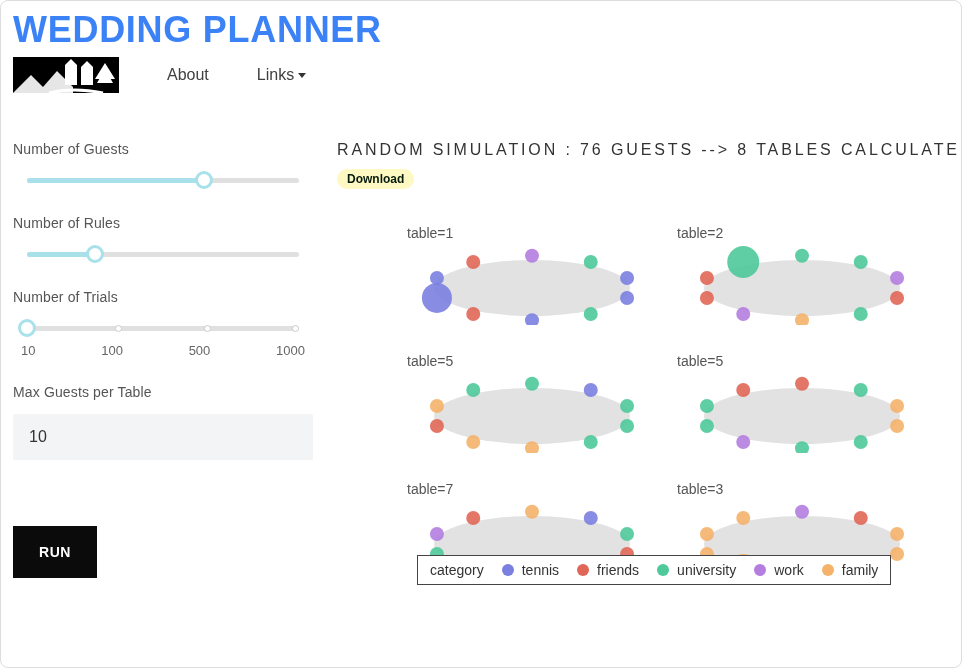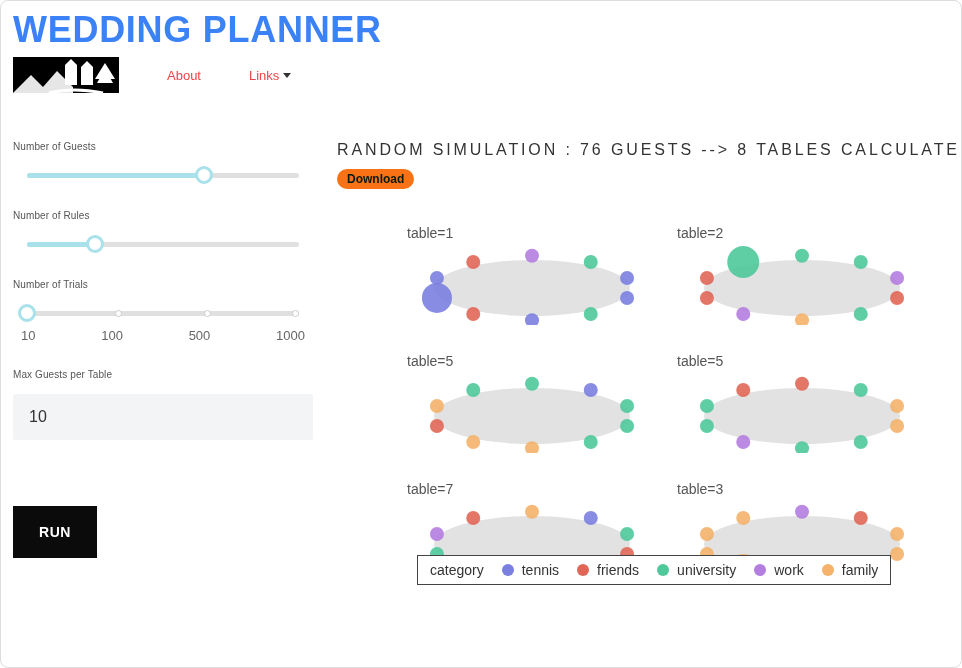--- a/index.html
+++ b/index.html
@@ -28,22 +28,22 @@
     margin-top: 6px;
   }
   .logo {
     width: 106px;
     height: 36px;
     background: #000;
     position: relative;
     overflow: hidden;
   }
   .nav-link {
-    font-size: 13px;
-    color: #ef4444;
+    font-size: 16px;
+    color: #404040;
     cursor: pointer;
     display: flex;
     align-items: center;
     gap: 4px;
   }
   .caret-down {
     display: inline-block;
     width: 0; height: 0;
     border-left: 4px solid transparent;
     border-right: 4px solid transparent;
@@ -52,21 +52,21 @@
   .main {
     display: flex;
     gap: 24px;
     margin-top: 48px;
   }
   .sidebar {
     width: 300px;
     flex-shrink: 0;
   }
   .panel-label {
-    font-size: 10px;
+    font-size: 14px;
     color: #555;
     margin-bottom: 14px;
     letter-spacing: 0.01em;
   }
   .slider-row { margin-bottom: 26px; }
   .slider {
     position: relative;
     height: 18px;
     margin: 0 14px;
   }
@@ -150,21 +150,21 @@
   .viz-title {
     font-size: 16px;
     letter-spacing: 0.18em;
     color: #333;
     white-space: nowrap;
     overflow: hidden;
   }
   .download-pill {
     display: inline-block;
     margin-top: 10px;
-    background: #f97316;
+    background: #fef9c3;
     color: #071b0c;
     font-size: 12px;
     font-weight: 600;
     padding: 3px 10px;
     border-radius: 12px;
     cursor: pointer;
   }
   .tables-grid {
     margin-top: 36px;
     margin-left: 70px;

